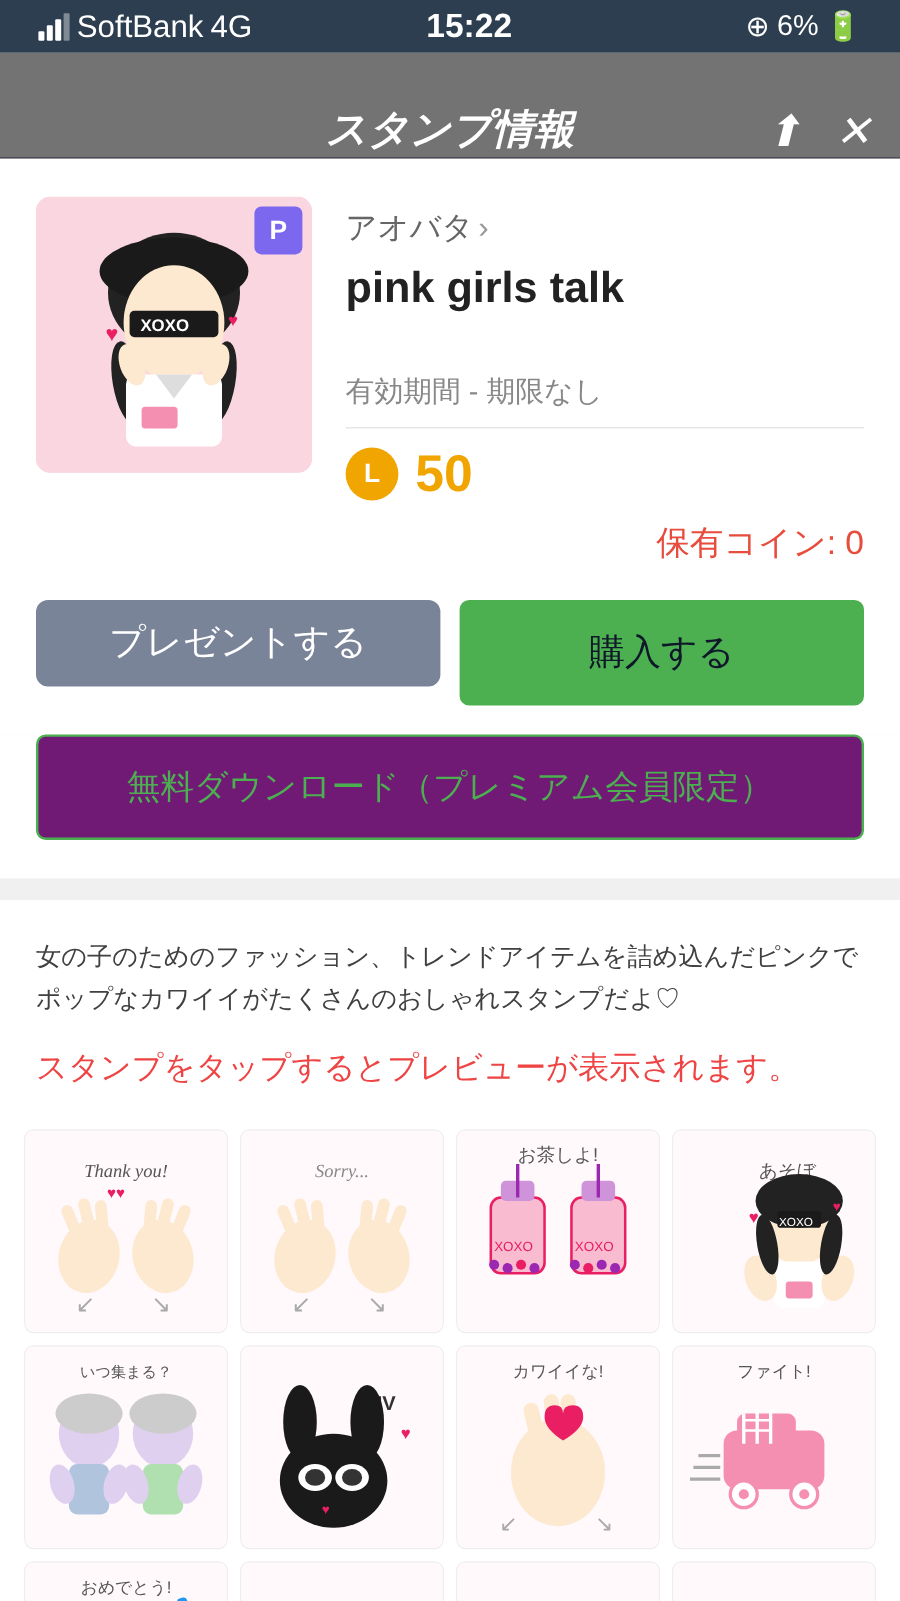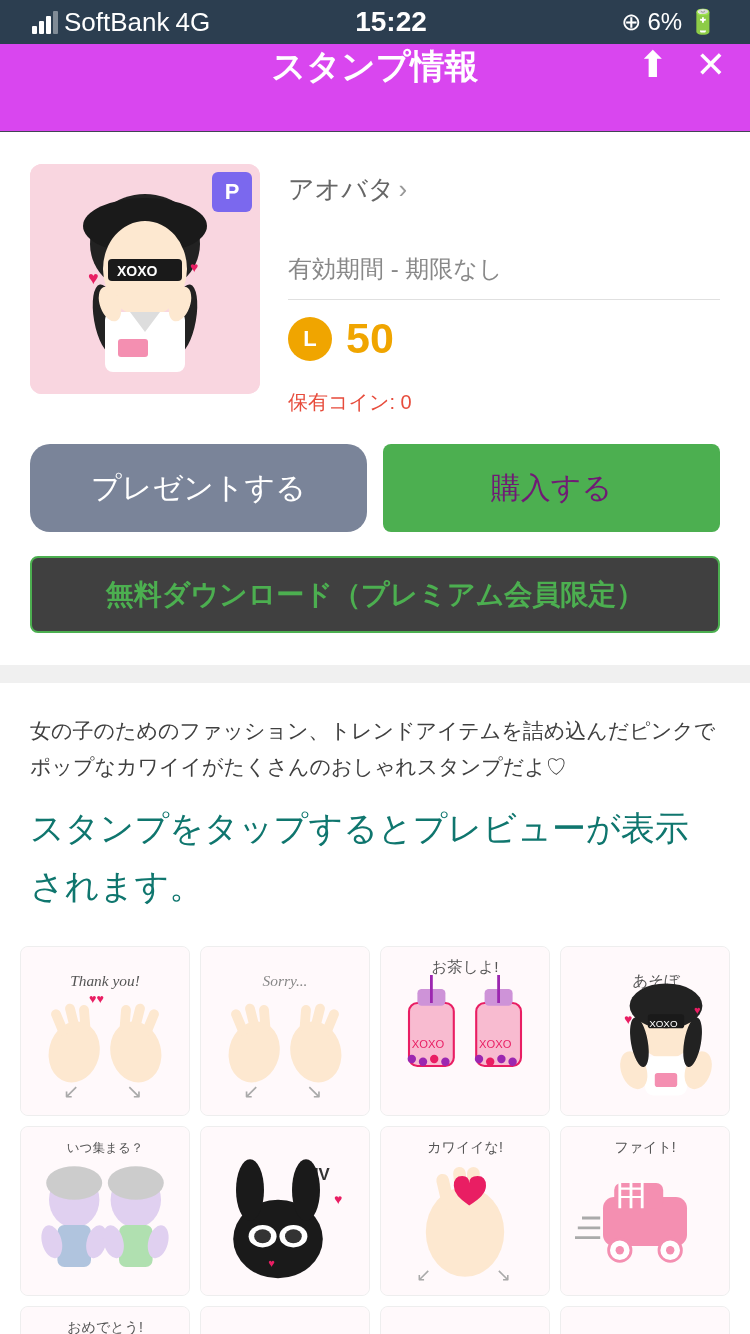--- a/index.html
+++ b/index.html
@@ -25,27 +25,28 @@
       font-weight: 500;
     }
     .status-bar-left { display: flex; align-items: center; gap: 6px; }
     .status-bar-center { position: absolute; left: 50%; transform: translateX(-50%); font-size: 28px; font-weight: 600; margin-left: 16px; }
     .status-bar-right { display: flex; align-items: center; gap: 6px; font-size: 24px; }
     .signal-bars { display: flex; align-items: flex-end; gap: 2px; }
     .signal-bar { background: white; width: 5px; border-radius: 1px; }
 
     
     .nav-bar {
-      background: #d946ef;
+      background: #737373;
       height: 88px;
       display: flex;
-      align-items: flex-start;
+      align-items: flex-end;
       justify-content: center;
       position: relative;
       border-bottom: 1px solid #445;
+      font-style: italic;
     }
     .nav-title {
       color: white;
       font-size: 34px;
       font-weight: 600;
     }
     .nav-right {
       position: absolute;
       right: 24px;
       display: flex;
@@ -147,84 +148,85 @@
       font-size: 22px;
       font-weight: bold;
     }
     .price-number {
       color: #f0a500;
       font-size: 43px;
       font-weight: bold;
     }
     .coin-balance {
       color: #e74c3c;
-      font-size: 20px;
-      margin-top: 16px;
+      font-size: 28px;
+      margin-top: 4px;
+      text-align: right;
     }
 
     
     .button-section {
       background: white;
       padding: 0 30px 24px 30px;
       display: flex;
       gap: 16px;
     }
     .btn-present {
       flex: 1;
-      height: 88px;
+      height: 72px;
       background: #7a8499;
       color: white;
       font-size: 30px;
       font-weight: 500;
       border: none;
-      border-radius: 20px;
+      border-radius: 10px;
       cursor: pointer;
     }
     .btn-buy {
       flex: 1;
       height: 88px;
       background: #4caf50;
-      color: #701a75;
+      color: #0f172a;
       font-size: 30px;
       font-weight: 500;
       border: none;
       border-radius: 8px;
       cursor: pointer;
     }
 
     .free-download-section {
       background: white;
       padding: 0 30px 32px 30px;
     }
     .btn-free {
       width: 100%;
-      height: 77px;
-      background: #404040;
+      height: 88px;
+      background: #701a75;
       color: #4caf50;
       font-size: 28px;
-      font-weight: 700;
+      font-weight: 400;
       border: 2px solid #4caf50;
       border-radius: 8px;
       cursor: pointer;
     }
 
     
     .description-section {
       background: white;
       margin-top: 18px;
       padding: 30px 30px 10px 30px;
     }
     .description-text {
       color: #404040;
       font-size: 21px;
       line-height: 1.7;
     }
     .preview-hint {
-      color: #0f766e;
-      font-size: 34px;
+      color: #ef4444;
+      font-size: 26px;
       line-height: 1.7;
       margin-top: 16px;
     }
 
     
     .sticker-grid-section {
       background: white;
       padding: 20px 20px 30px 20px;
     }
     .sticker-grid {
@@ -308,20 +310,21 @@
         </svg>
       </div>
       <div class="product-badge">P</div>
     </div>
 
     <div class="product-info">
       <div class="product-author">
         <span>アオバタ</span>
         <span class="product-author-arrow">›</span>
       </div>
+      <div class="product-name">pink girls talk</div>
       <div class="product-validity">有効期間 - 期限なし</div>
       <div class="separator-line"></div>
       <div class="price-row">
         <div class="coin-icon">L</div>
         <span class="price-number">50</span>
       </div>
       <div class="coin-balance">保有コイン: 0</div>
     </div>
   </div>
 

